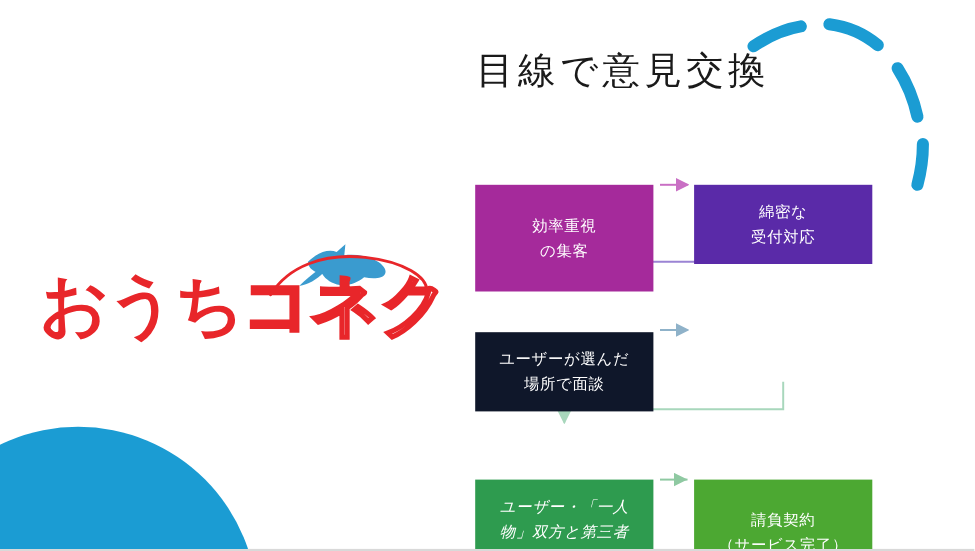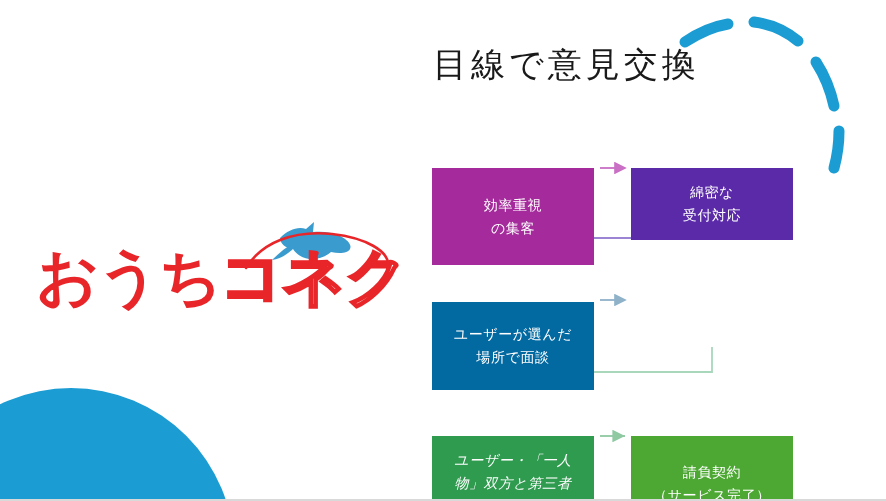--- a/index.html
+++ b/index.html
@@ -77,21 +77,21 @@
     padding: 4px 8px;
     box-sizing: border-box;
     white-space: pre-line;
     margin-top: 48px;
   }
 
   
   .box-r1c1 { left: 432px; top: 120px; width: 162px; height: 97px; background: #A52A9B; }
   .box-r1c2 { left: 631px; top: 120px; width: 162px; height: 72px; background: #5A2AA8; }
   
-  .box-r2c1 { left: 432px; top: 254px; width: 162px; height: 88px; background: #0369a1; }
+  .box-r2c1 { left: 432px; top: 254px; width: 162px; height: 72px; background: #0f172a; }
   .box-r2c2 { left: 631px; top: 254px; width: 162px; height: 92px; background: #1E8E9E; }
   
   .box-r3c1 { left: 432px; top: 388px; width: 162px; height: 95px; background: #2E9B4F; font-style: italic; }
   .box-r3c2 { left: 631px; top: 388px; width: 162px; height: 95px; background: #4CA832; }
 
   
   .conn { position: absolute; left: 0; top: 0; width: 886px; height: 501px; pointer-events: none; }
 </style>
 </head>
 <body>

